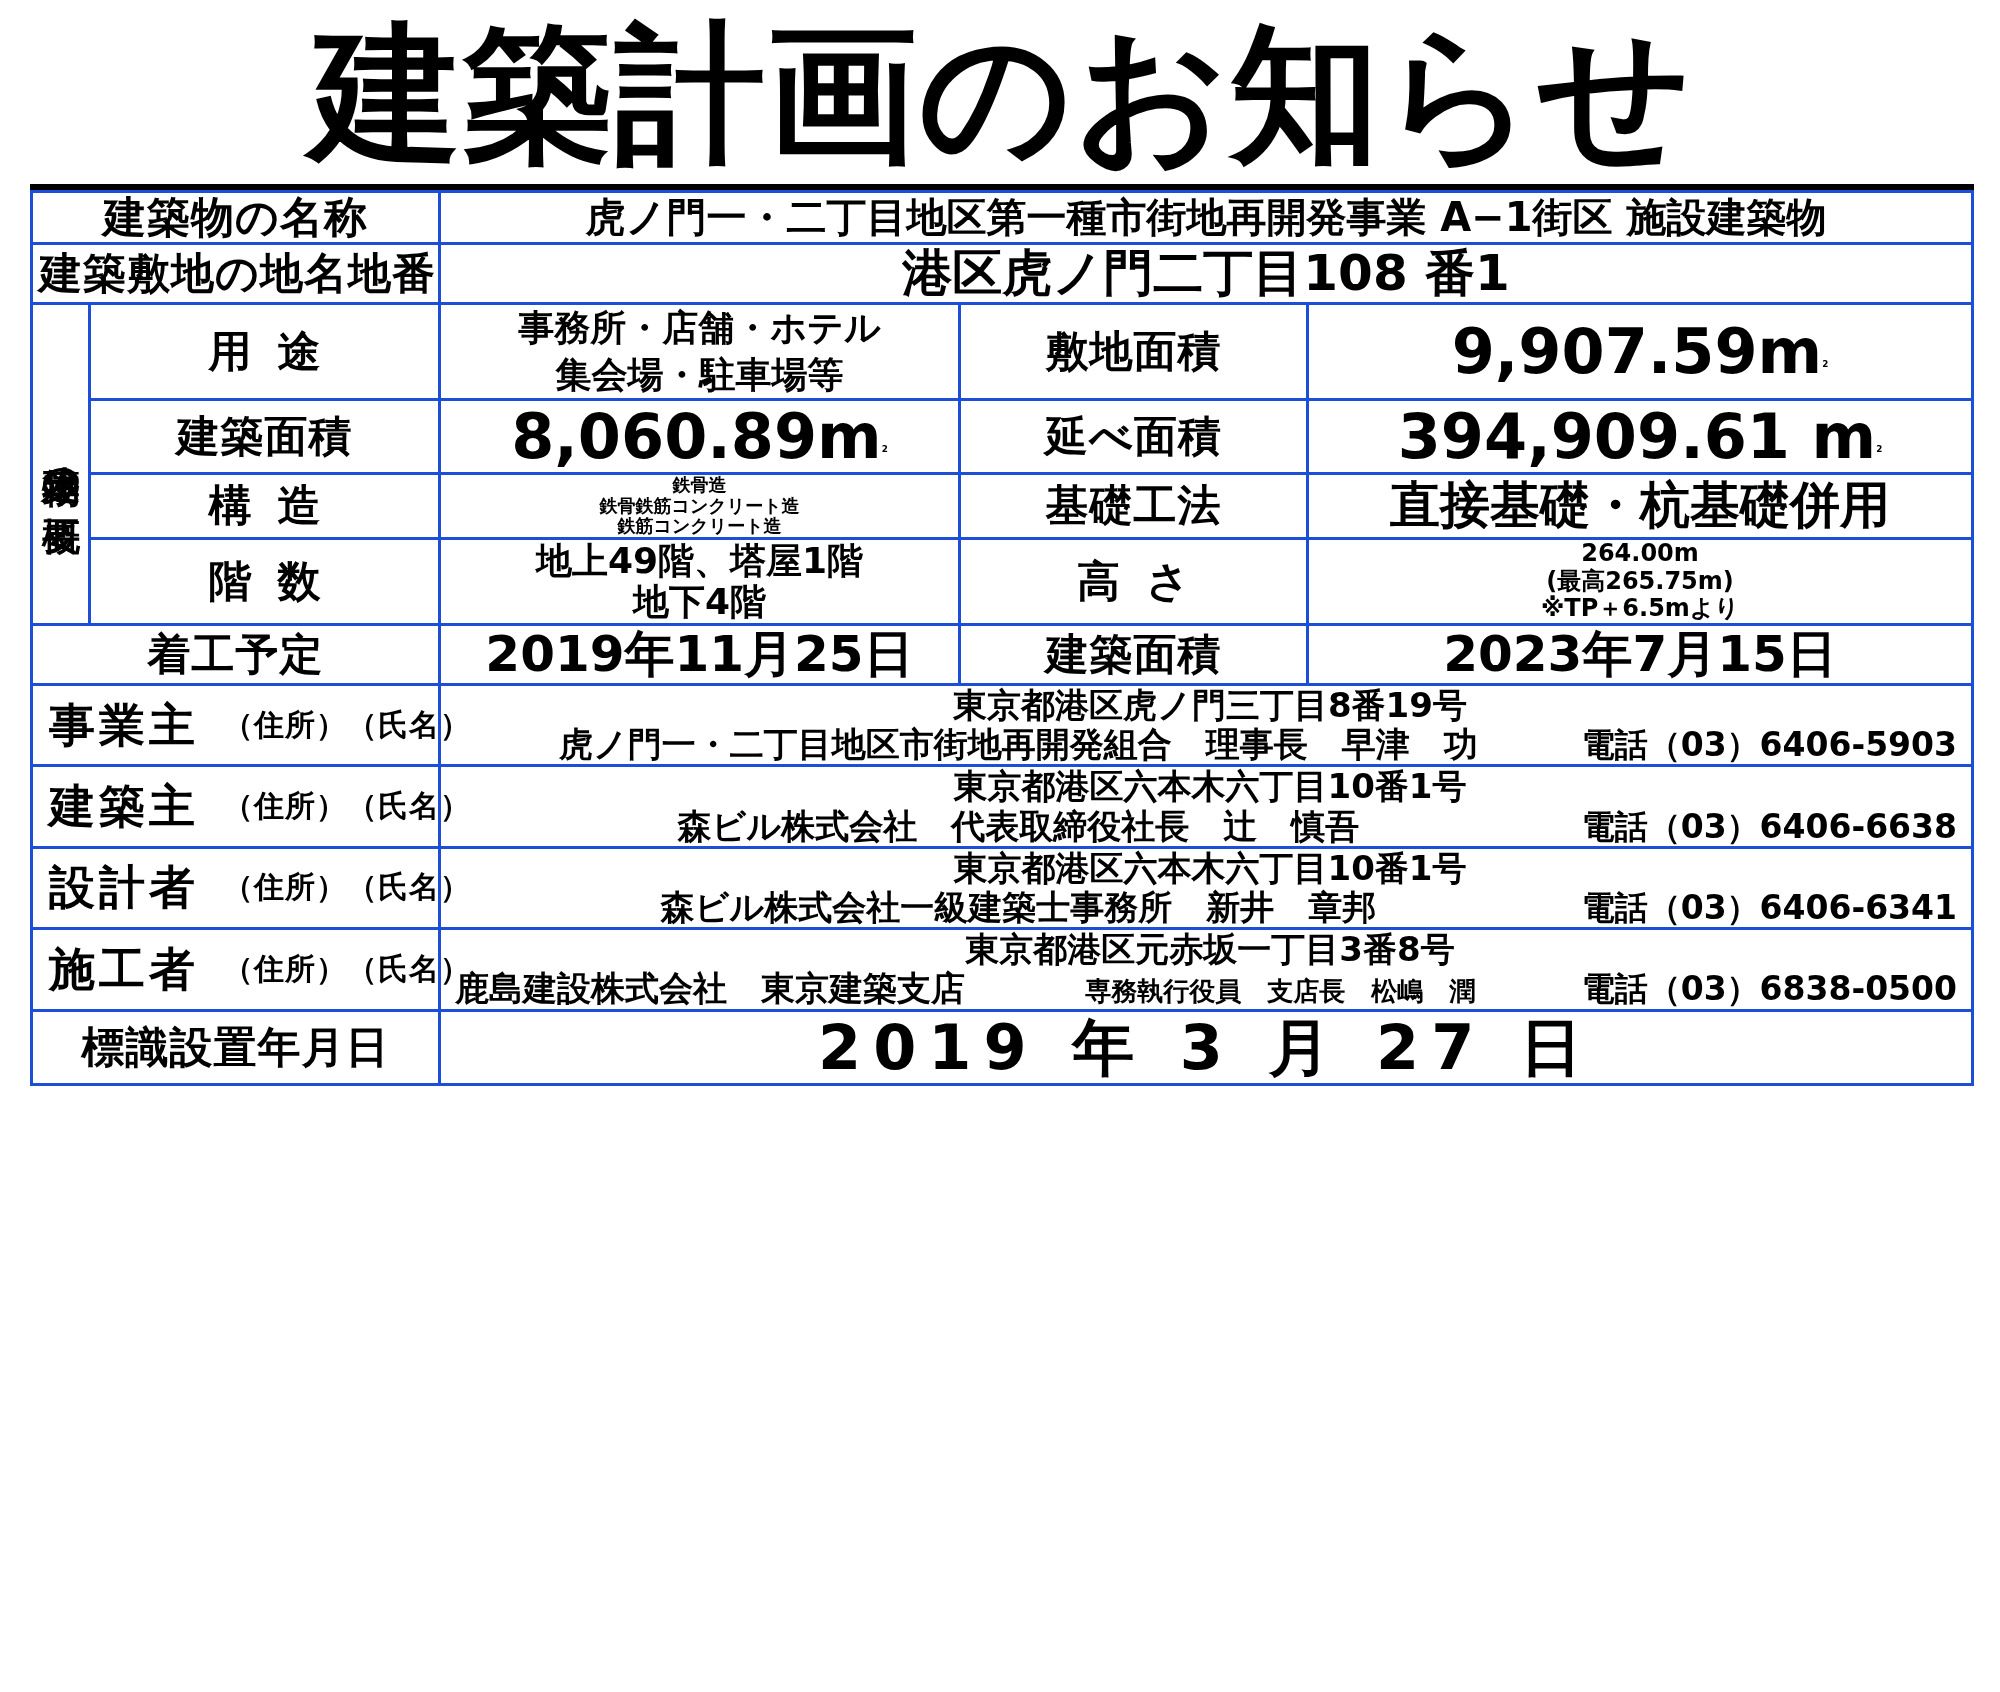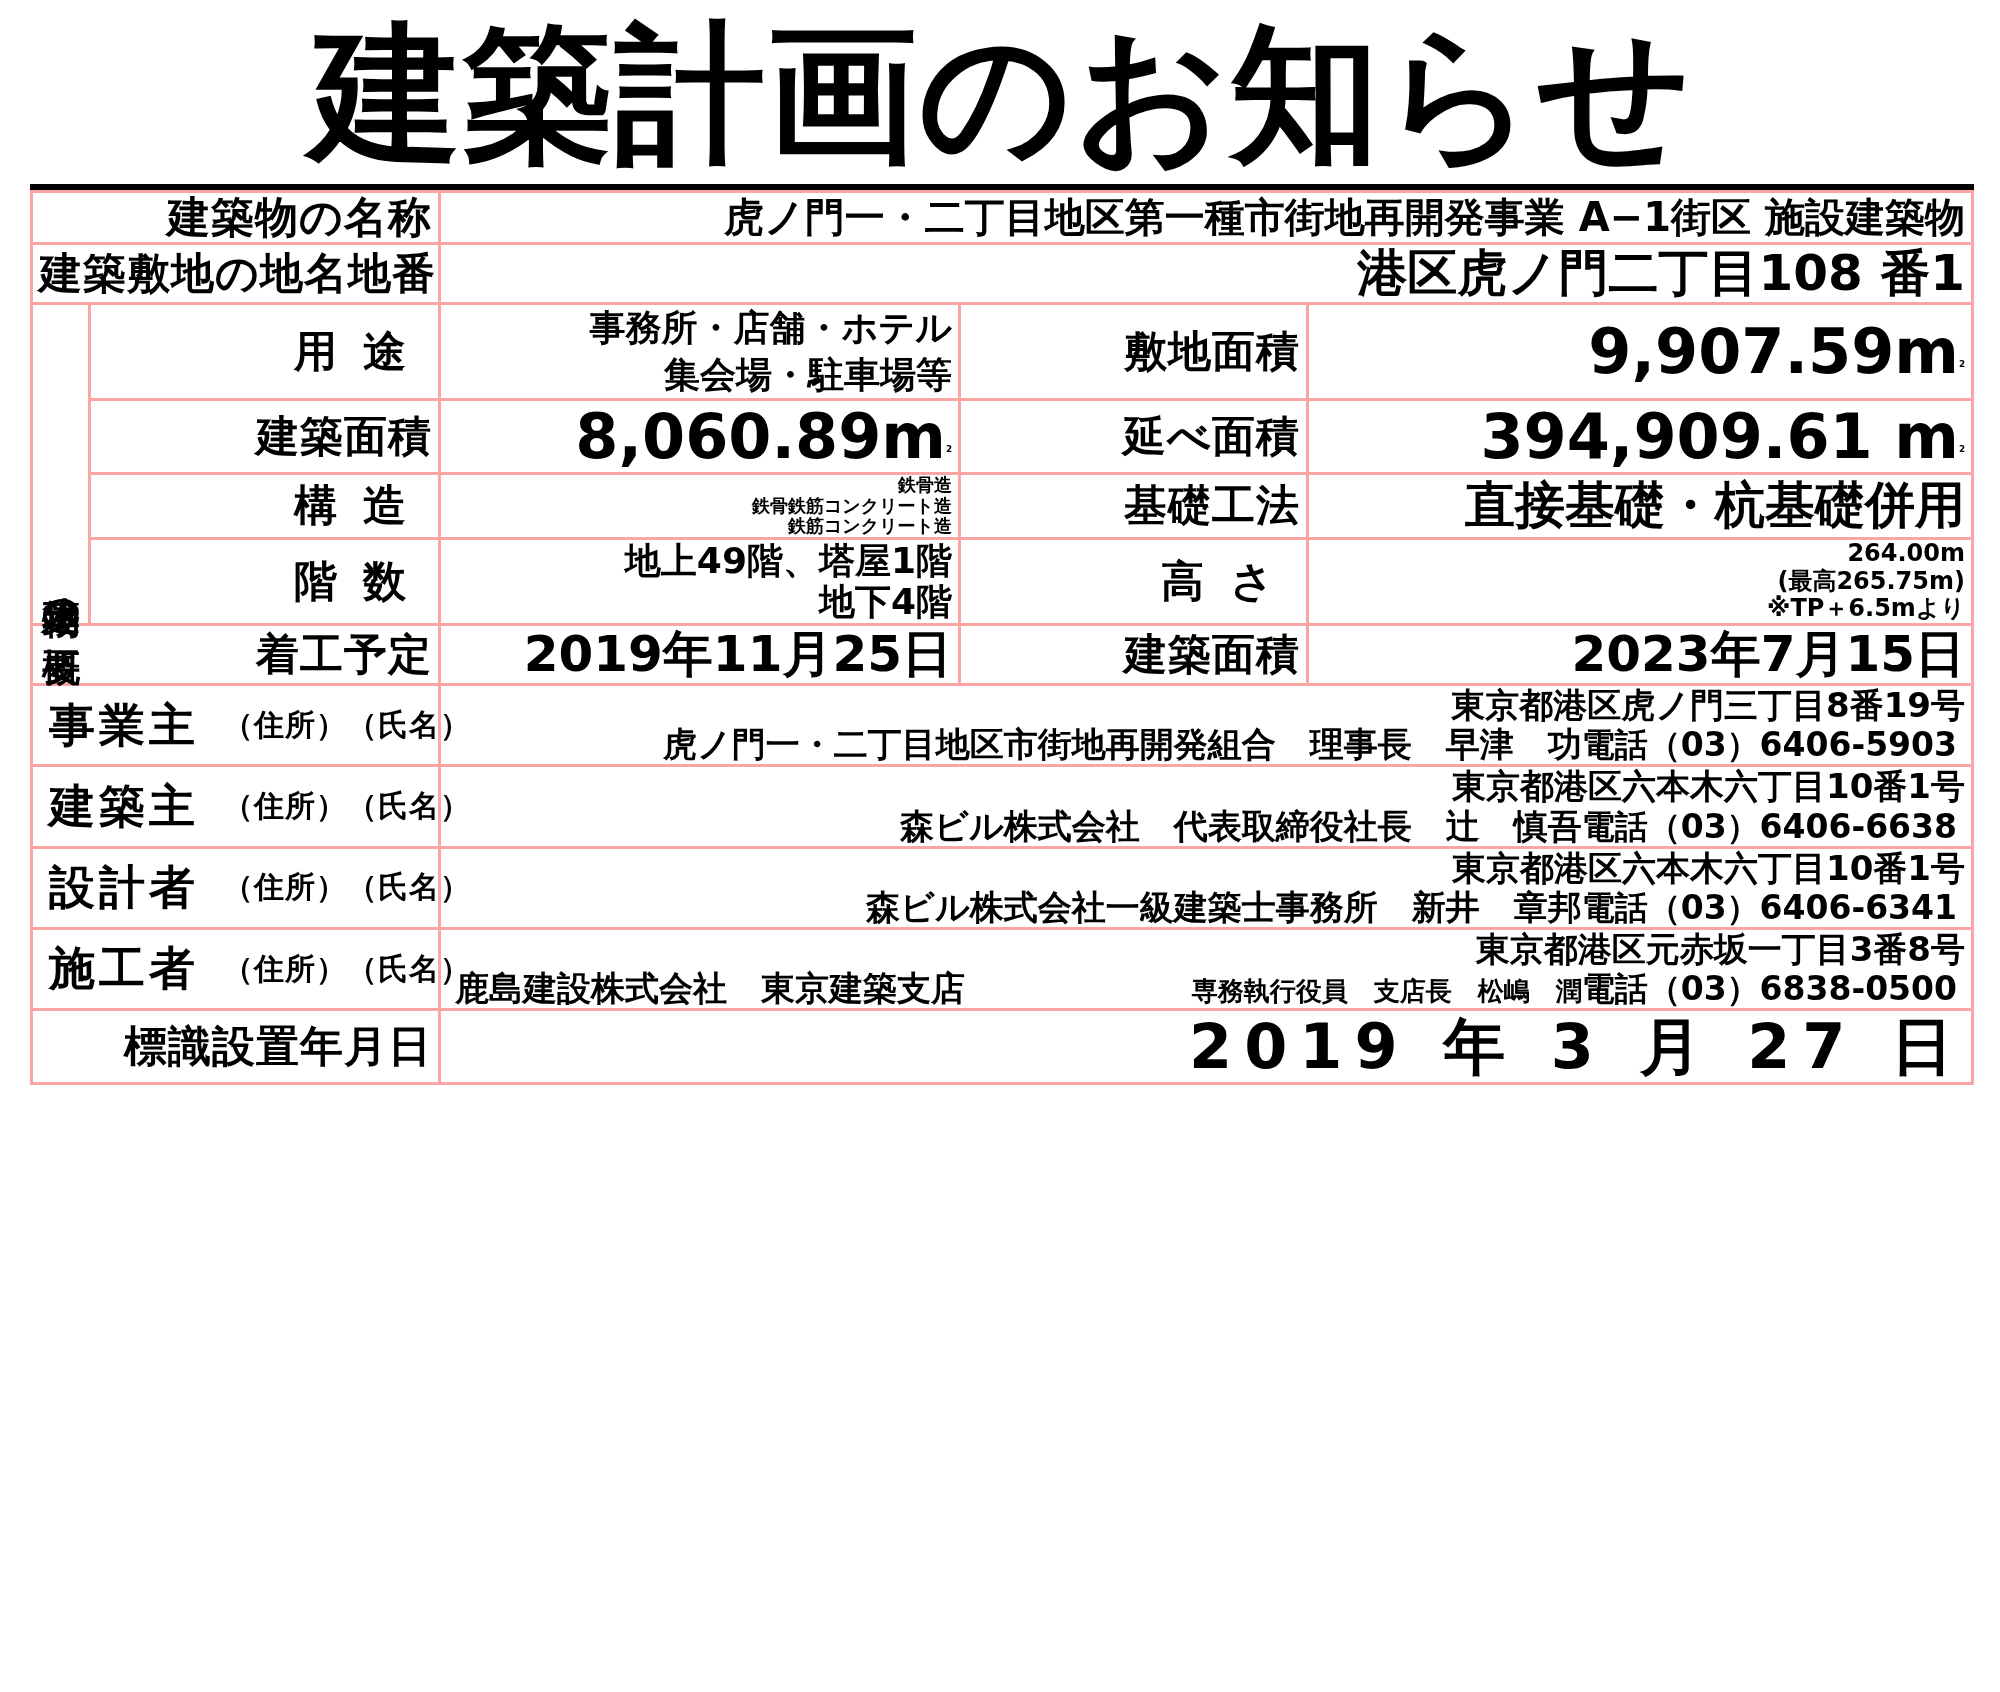--- a/index.html
+++ b/index.html
@@ -32,23 +32,23 @@
     letter-spacing: 2px;
     white-space: nowrap;
   }
   
   table.sign {
     width: 100%;
     border-collapse: collapse;
     table-layout: fixed;
   }
   table.sign td {
-    border: 3px solid #fca5a5;
+    border: 3px solid #1d4ed8;
     padding: 0 6px;
-    text-align: right;
+    text-align: center;
     vertical-align: middle;
     font-weight: 700;
     line-height: 1.15;
   }
   .lbl {
     font-size: 43px;
     letter-spacing: 1px;
     white-space: nowrap;
   }
   .lbl-sp {
@@ -134,20 +134,21 @@
   }
   .party-line .grow { flex: 1 1 auto; }
   .tel {
     font-size: 33px;
     white-space: nowrap;
     padding-right: 8px;
   }
   .sm {
     font-size: 26px;
     font-weight: 700;
+    font-family: Liberation Mono, monospace;
   }
   .date-final {
     font-size: 62px;
     letter-spacing: 12px;
     white-space: nowrap;
   }
   .two-line {
     font-size: 36px;
     line-height: 1.28;
     white-space: nowrap;

